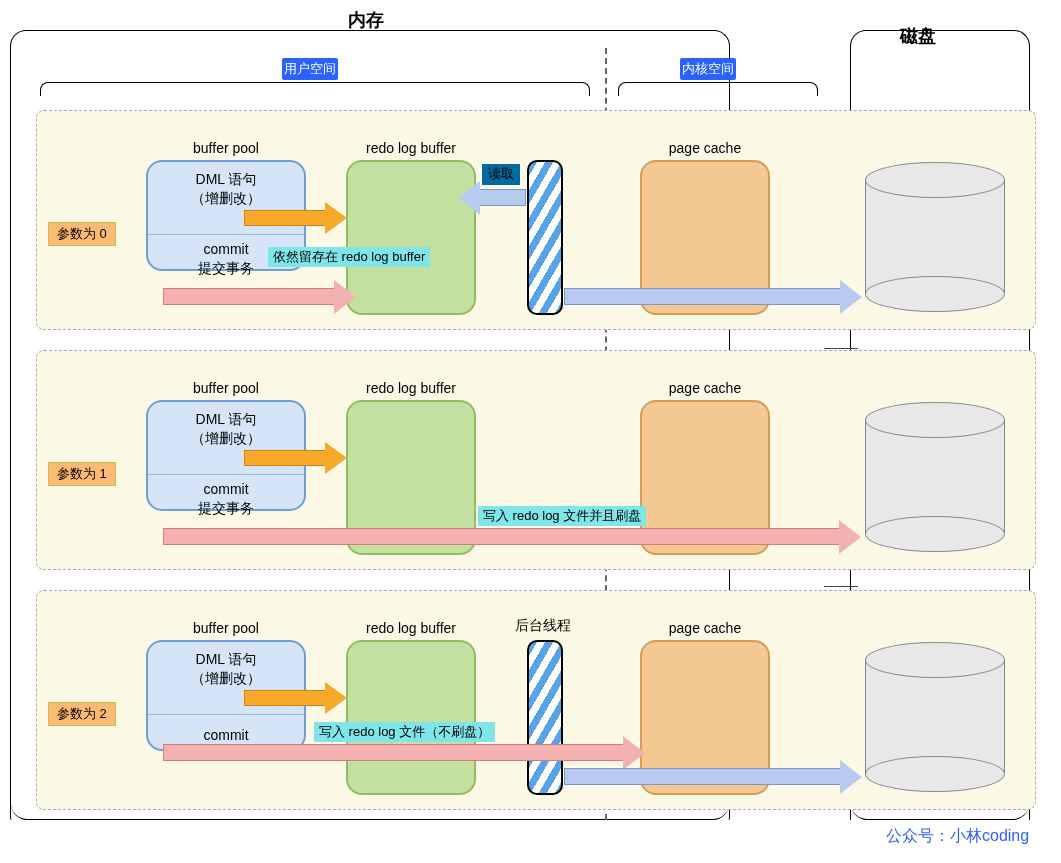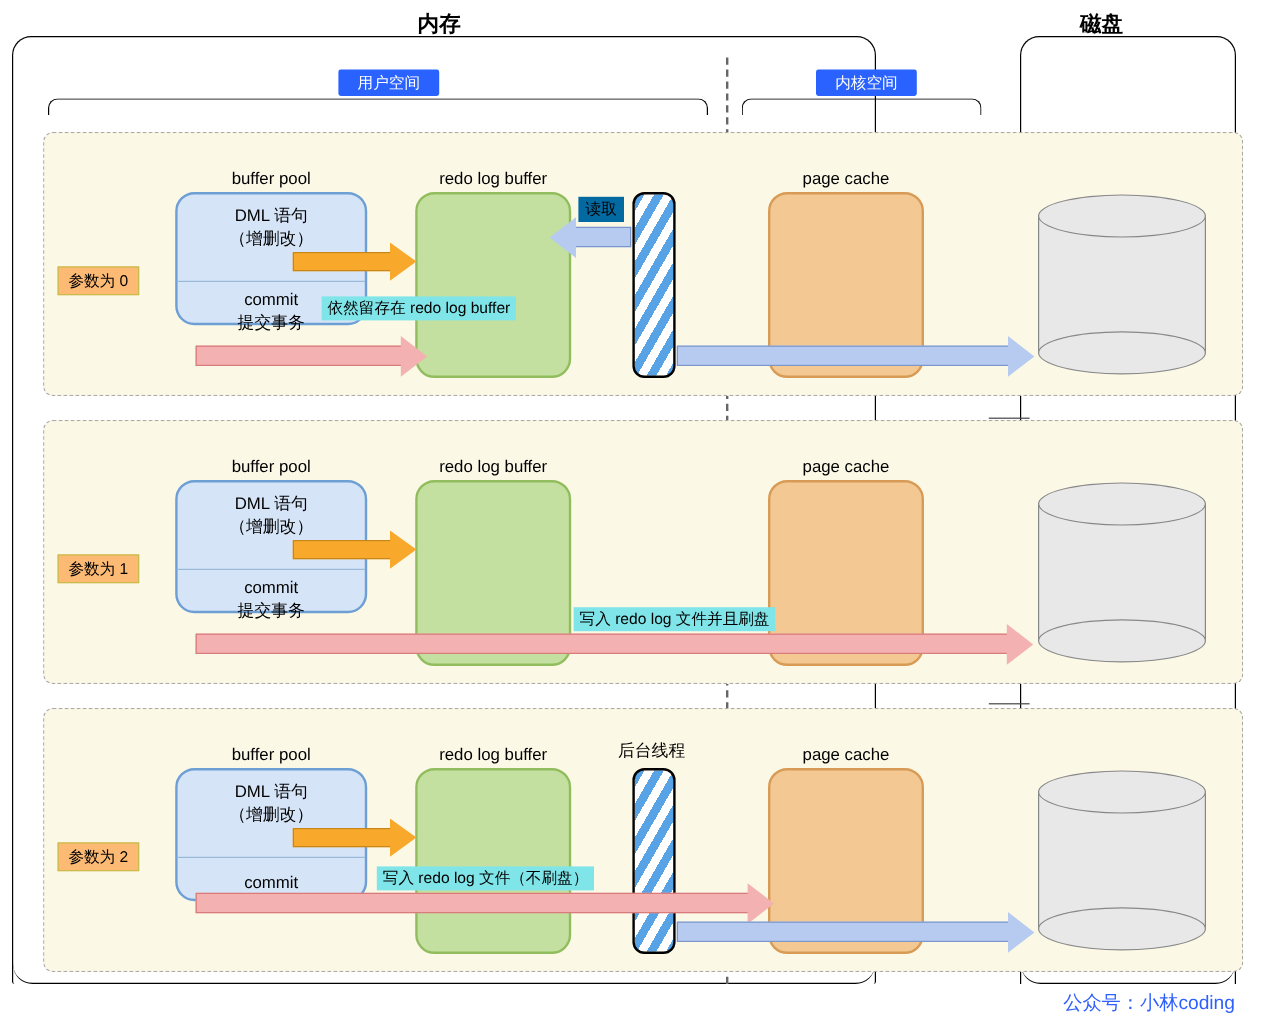--- a/index.html
+++ b/index.html
@@ -64,21 +64,21 @@
     border-radius: 8px 8px 0 0;
     height: 14px;
   }
   .bracket::before, .bracket::after {
     content: ""; position: absolute; top: 100%;
   }
   .space-label {
     position: absolute;
     background: #2962ff;
     color: #fff;
-    padding: 2px 16px;
+    padding: 2px 2px;
     font-size: 13px;
     border-radius: 2px;
   }
   .row-panel {
     position: absolute;
     left: 36px;
     width: 1000px;
     height: 220px;
     background: #fbf8e6;
     border: 1px dashed #aaa;
@@ -253,21 +253,21 @@
 </head>
 <body>
 
 <div class="canvas">
 
   <div class="mem-box"></div>
   <div class="disk-box"></div>
   <div class="dashed-sep"></div>
 
   <div class="title" style="left:348px; top:8px;">内存</div>
-  <div class="title" style="left:900px; top:8px;">磁盘</div>
+  <div class="title" style="left:900px; top:24px;">磁盘</div>
 
   <div class="bracket" style="left:40px; top:82px; width:550px;"></div>
   <div class="bracket" style="left:618px; top:82px; width:200px;"></div>
   <div class="space-label" style="left:282px; top:58px;">用户空间</div>
   <div class="space-label" style="left:680px; top:58px;">内核空间</div>
 
   <div class="thin-line" style="left:838px; top:108px; height:20px; transform:rotate(60deg);"></div>
   <div class="thin-line" style="left:846px; top:108px; height:20px; transform:rotate(-60deg);"></div>
   <div style="position:absolute;left:824px;top:348px;width:34px;border-top:1px solid #444;"></div>
   <div style="position:absolute;left:824px;top:366px;width:34px;border-top:1px solid #444;"></div>

